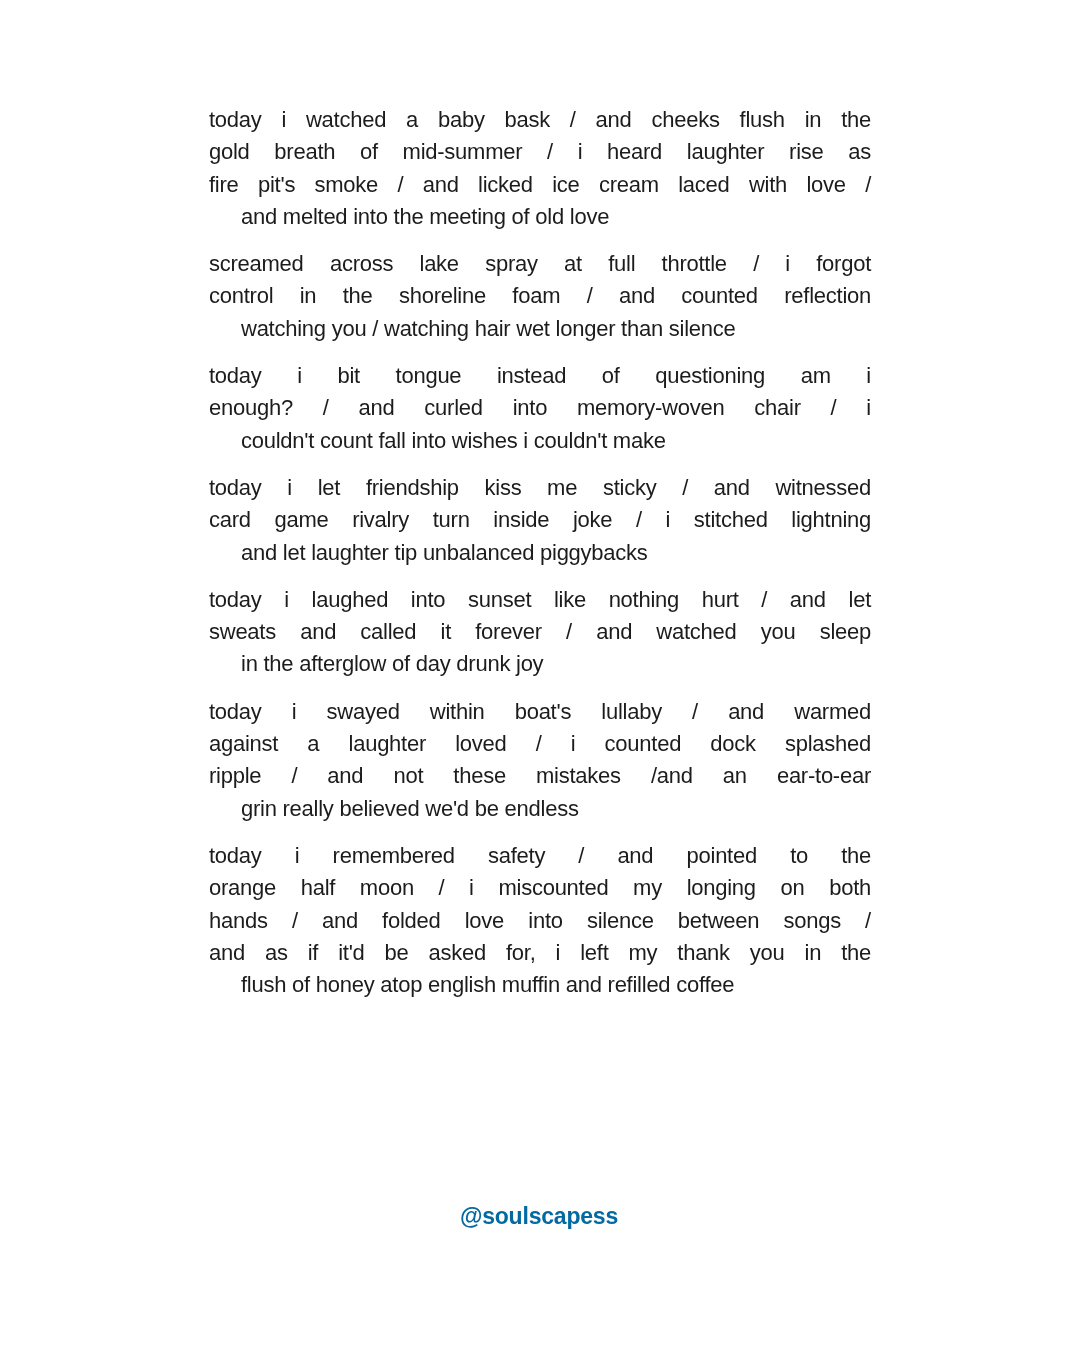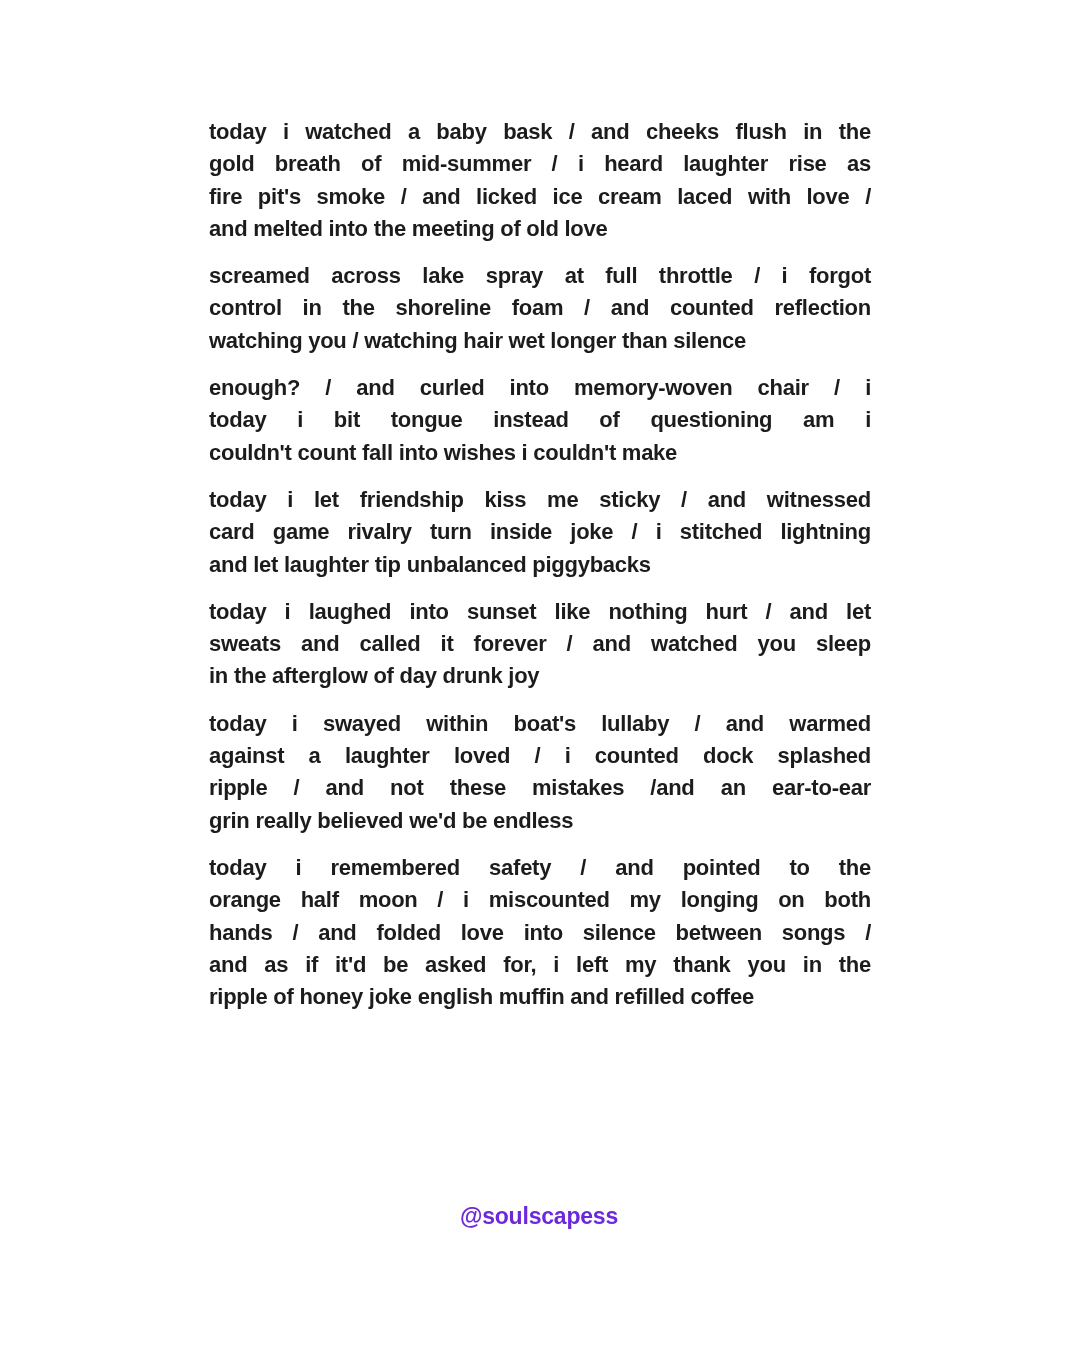--- a/index.html
+++ b/index.html
@@ -15,47 +15,48 @@
     font-family: "Liberation Sans", "DejaVu Sans", sans-serif;
   }
   .page {
     position: absolute;
     inset: 0;
     background: #ffffff;
   }
   .poem {
     position: absolute;
     left: 209px;
-    top: 116px;
+    top: 104px;
     width: 662px;
     color: #1c1c1c;
-    font-weight: 700;
+    font-weight: 400;
     font-size: 22px;
     line-height: 32.3px;
     letter-spacing: -0.25px;
     filter: blur(0.5px);
   }
   .stanza {
     margin: 0 0 15px 0;
   }
   .line {
     text-align: justify;
     text-align-last: justify;
     white-space: normal;
   }
   .line.last {
     text-align-last: left;
+    margin-left: 32px;
   }
   .watermark {
     position: absolute;
     left: 0;
     top: 1203px;
     width: 1078px;
     text-align: center;
-    color: #6d28d9;
+    color: #0369a1;
     font-weight: 700;
     font-size: 23px;
     letter-spacing: -0.2px;
     filter: blur(0.6px);
   }
 </style>
 </head>
 <body>
 
 <div class="page">
@@ -65,22 +66,22 @@
         <div class="line">gold breath of mid-summer / i heard laughter rise as</div>
         <div class="line">fire pit's smoke / and licked ice cream laced with love /</div>
         <div class="line last">and melted into the meeting of old love</div>
       </div>
       <div class="stanza">
         <div class="line">screamed across lake spray at full throttle / i forgot</div>
         <div class="line">control in the shoreline foam / and counted reflection</div>
         <div class="line last">watching you / watching hair wet longer than silence</div>
       </div>
       <div class="stanza">
+        <div class="line">today i bit tongue instead of questioning am i</div>
         <div class="line">enough? / and curled into memory-woven chair / i</div>
-        <div class="line">today i bit tongue instead of questioning am i</div>
         <div class="line last">couldn't count fall into wishes i couldn't make</div>
       </div>
       <div class="stanza">
         <div class="line">today i let friendship kiss me sticky / and witnessed</div>
         <div class="line">card game rivalry turn inside joke / i stitched lightning</div>
         <div class="line last">and let laughter tip unbalanced piggybacks</div>
       </div>
       <div class="stanza">
         <div class="line">today i laughed into sunset like nothing hurt / and let</div>
         <div class="line">sweats and called it forever / and watched you sleep</div>
@@ -90,17 +91,17 @@
         <div class="line">today i swayed within boat's lullaby / and warmed</div>
         <div class="line">against a laughter loved / i counted dock splashed</div>
         <div class="line">ripple / and not these mistakes /and an ear-to-ear</div>
         <div class="line last">grin really believed we'd be endless</div>
       </div>
       <div class="stanza">
         <div class="line">today i remembered safety / and pointed to the</div>
         <div class="line">orange half moon / i miscounted my longing on both</div>
         <div class="line">hands / and folded love into silence between songs /</div>
         <div class="line">and as if it'd be asked for, i left my thank you in the</div>
-        <div class="line last">ripple of honey joke english muffin and refilled coffee</div>
+        <div class="line last">flush of honey atop english muffin and refilled coffee</div>
       </div>
     </div>
   <div class="watermark">@soulscapess</div>
 </div>
 
 </body></html>

